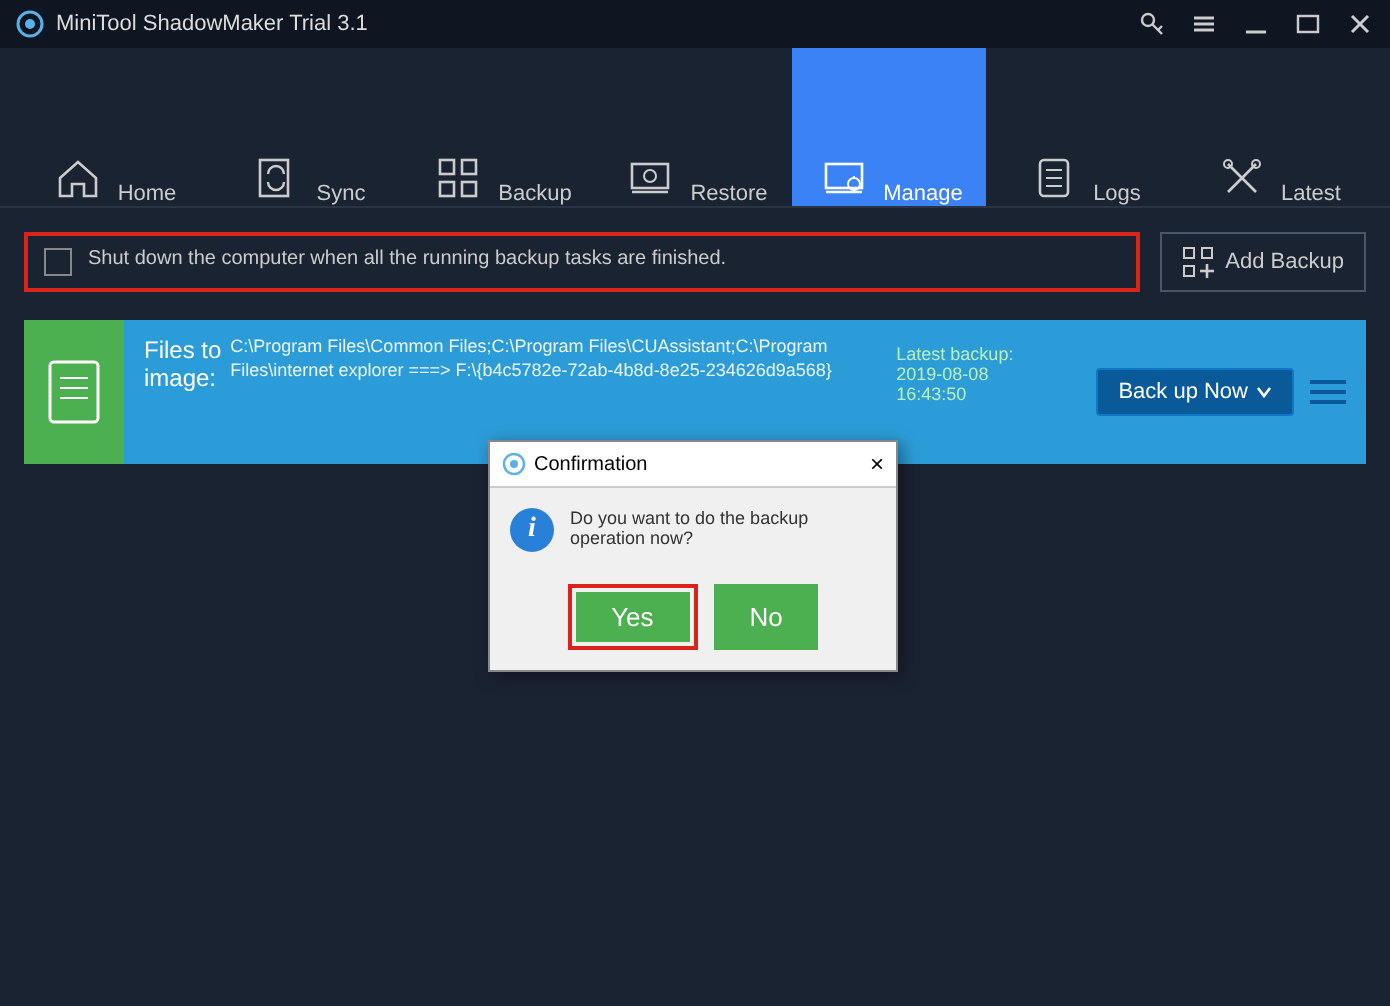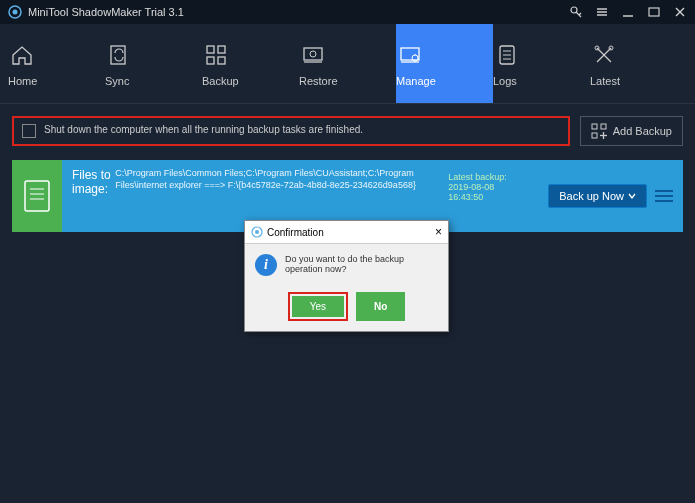--- a/index.html
+++ b/index.html
@@ -3,21 +3,21 @@
 <meta charset="utf-8">
 <style>
 * { margin: 0; padding: 0; box-sizing: border-box; font-family: Arial, sans-serif; }
 body { background: #fff; }
 .window { width: 695px; height: 503px; background: #1a2332; position: relative; overflow: hidden; }
 .titlebar { height: 24px; background: #0e1621; display: flex; align-items: center; padding: 0 8px; color: #ddd; font-size: 11px; }
 .titlebar .logo { width: 14px; height: 14px; margin-right: 6px; display: inline-flex; align-items: center; justify-content: center; }
 .titlebar .controls { margin-left: auto; display: flex; gap: 12px; align-items: center; }
 .titlebar .controls span { color: #ccc; font-size: 14px; cursor: pointer; }
 .nav { height: 80px; background: #1a2332; display: flex; padding: 0 8px; border-bottom: 1px solid #2a3442; }
-.nav-item { flex: 1; display: flex; flex-direction: column; align-items: flex-start; justify-content: center; color: #ccc; font-size: 11px; gap: 6px; cursor: pointer; }
+.nav-item { flex: 1; display: flex; flex-direction: row; align-items: flex-end; justify-content: center; color: #ccc; font-size: 11px; gap: 6px; cursor: pointer; }
 .nav-item.active { background: #3b82f6; color: #fff; }
 .nav-item .icon { width: 28px; height: 28px; display: flex; align-items: center; justify-content: center; }
 .content { padding: 12px; }
 .shutdown-row { display: flex; align-items: center; gap: 10px; margin-bottom: 14px; }
 .shutdown-box { flex: 1; border: 2px solid #d9241c; padding: 6px 8px; display: flex; gap: 8px; color: #ccc; font-size: 10px; }
 .checkbox { width: 14px; height: 14px; border: 1px solid #888; background: transparent; flex-shrink: 0; }
 .add-backup { border: 1px solid #4a5568; padding: 6px 10px; display: flex; align-items: center; gap: 6px; color: #ccc; font-size: 11px; cursor: pointer; }
 .task-card { display: flex; background: #2a3442; height: 72px; }
 .task-icon { width: 50px; background: #4caf50; display: flex; align-items: center; justify-content: center; }
 .task-body { flex: 1; background: #2c9cd8; padding: 8px 10px; color: #fff; font-size: 10px; display: flex; flex-direction: row; justify-content: center; }
@@ -26,23 +26,23 @@
 .task-body .latest { font-size: 9px; color: #b8f0b8; margin-top: 4px; }
 .task-actions { background: #2c9cd8; display: flex; align-items: center; padding: 0 10px; gap: 8px; }
 .backup-now-btn { background: #0a5a9a; color: #fff; border: 1px solid #0c78c8; padding: 5px 10px; font-size: 11px; display: flex; align-items: center; gap: 4px; cursor: pointer; border-radius: 2px; }
 .hamburger { color: #0a5a9a; font-size: 18px; cursor: pointer; }
 .dialog { position: absolute; left: 244px; top: 220px; width: 205px; background: #f0f0f0; border: 1px solid #888; box-shadow: 2px 2px 8px rgba(0,0,0,0.4); }
 .dialog-title { background: #fff; padding: 4px 6px; font-size: 10px; display: flex; align-items: center; gap: 4px; border-bottom: 1px solid #ccc; }
 .dialog-title .close { margin-left: auto; font-size: 12px; cursor: pointer; }
 .dialog-body { padding: 10px; display: flex; gap: 8px; align-items: flex-start; font-size: 9px; color: #333; }
 .info-icon { width: 22px; height: 22px; border-radius: 50%; background: #2980d8; display: flex; align-items: center; justify-content: center; color: #fff; font-weight: bold; font-size: 14px; flex-shrink: 0; font-style: italic; font-family: Georgia, serif; }
 .dialog-buttons { padding: 6px 10px 10px; display: flex; gap: 8px; justify-content: center; }
-.dlg-btn { background: #4caf50; color: #fff; border: none; padding: 5px 18px; font-size: 10px; cursor: pointer; }
+.dlg-btn { background: #4caf50; color: #fff; border: none; padding: 5px 18px; font-size: 13px; cursor: pointer; }
 .yes-wrap { border: 2px solid #d9241c; padding: 2px; }
-.dlg-btn.no { background: #4caf50; font-weight: bold; }
+.dlg-btn.no { background: #4caf50; }
 svg { display: block; }
 </style>
 </head>
 <body>
 
 <div class="window">
 
   <div class="titlebar">
     <span class="logo">
       <svg width="14" height="14" viewBox="0 0 14 14">

